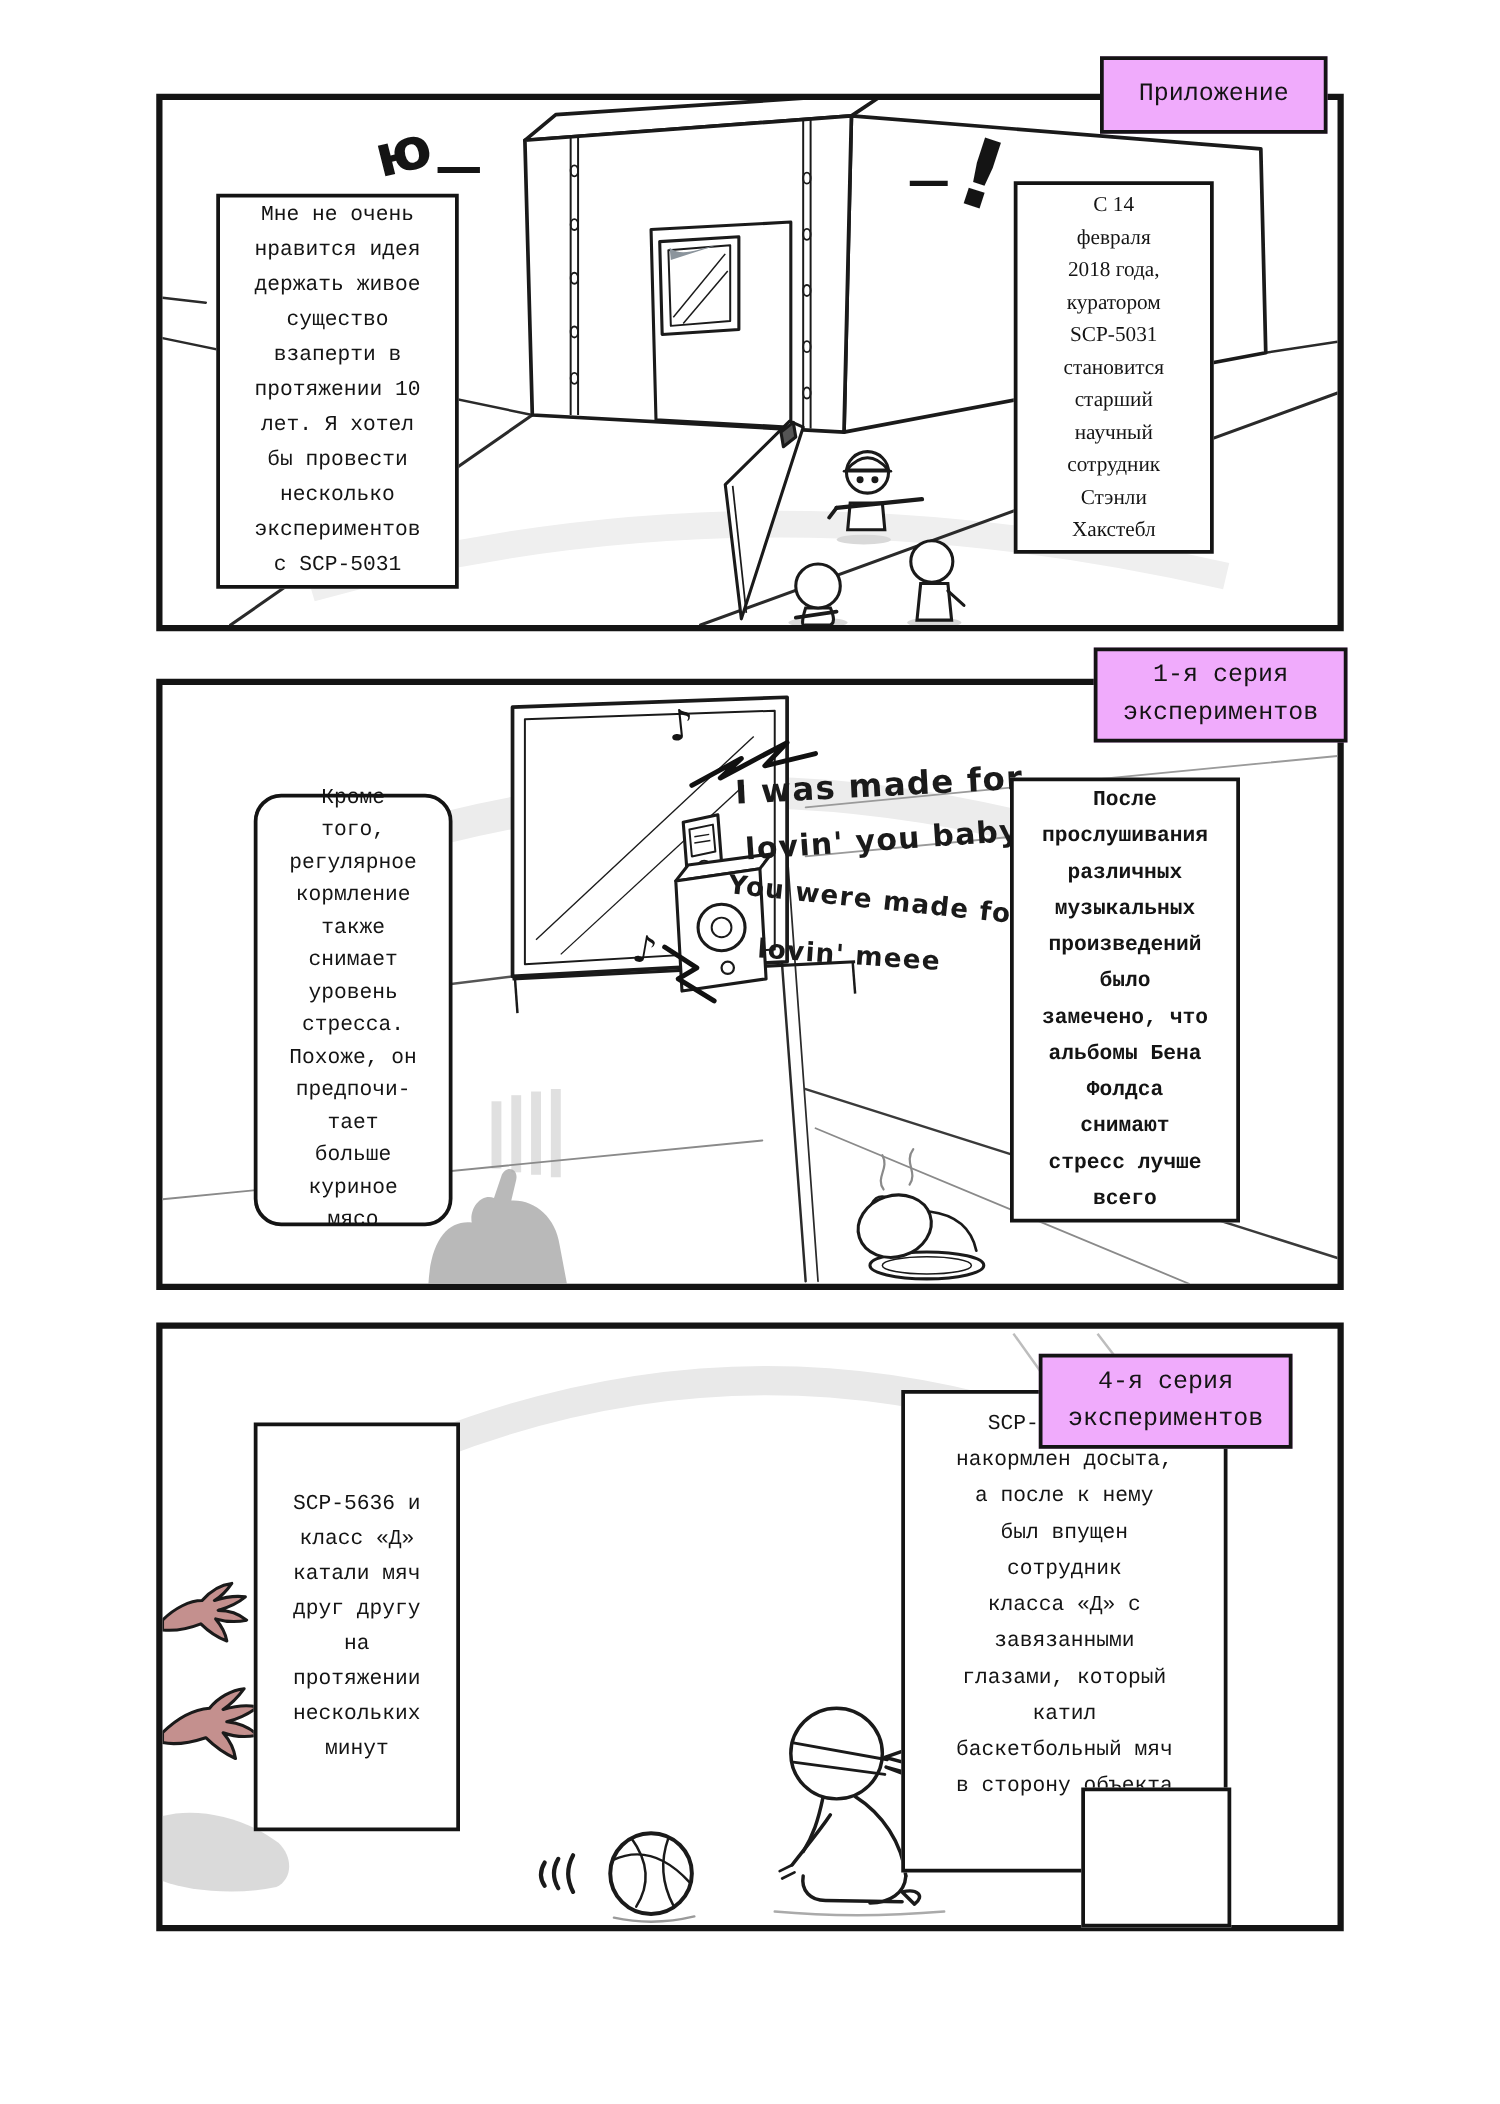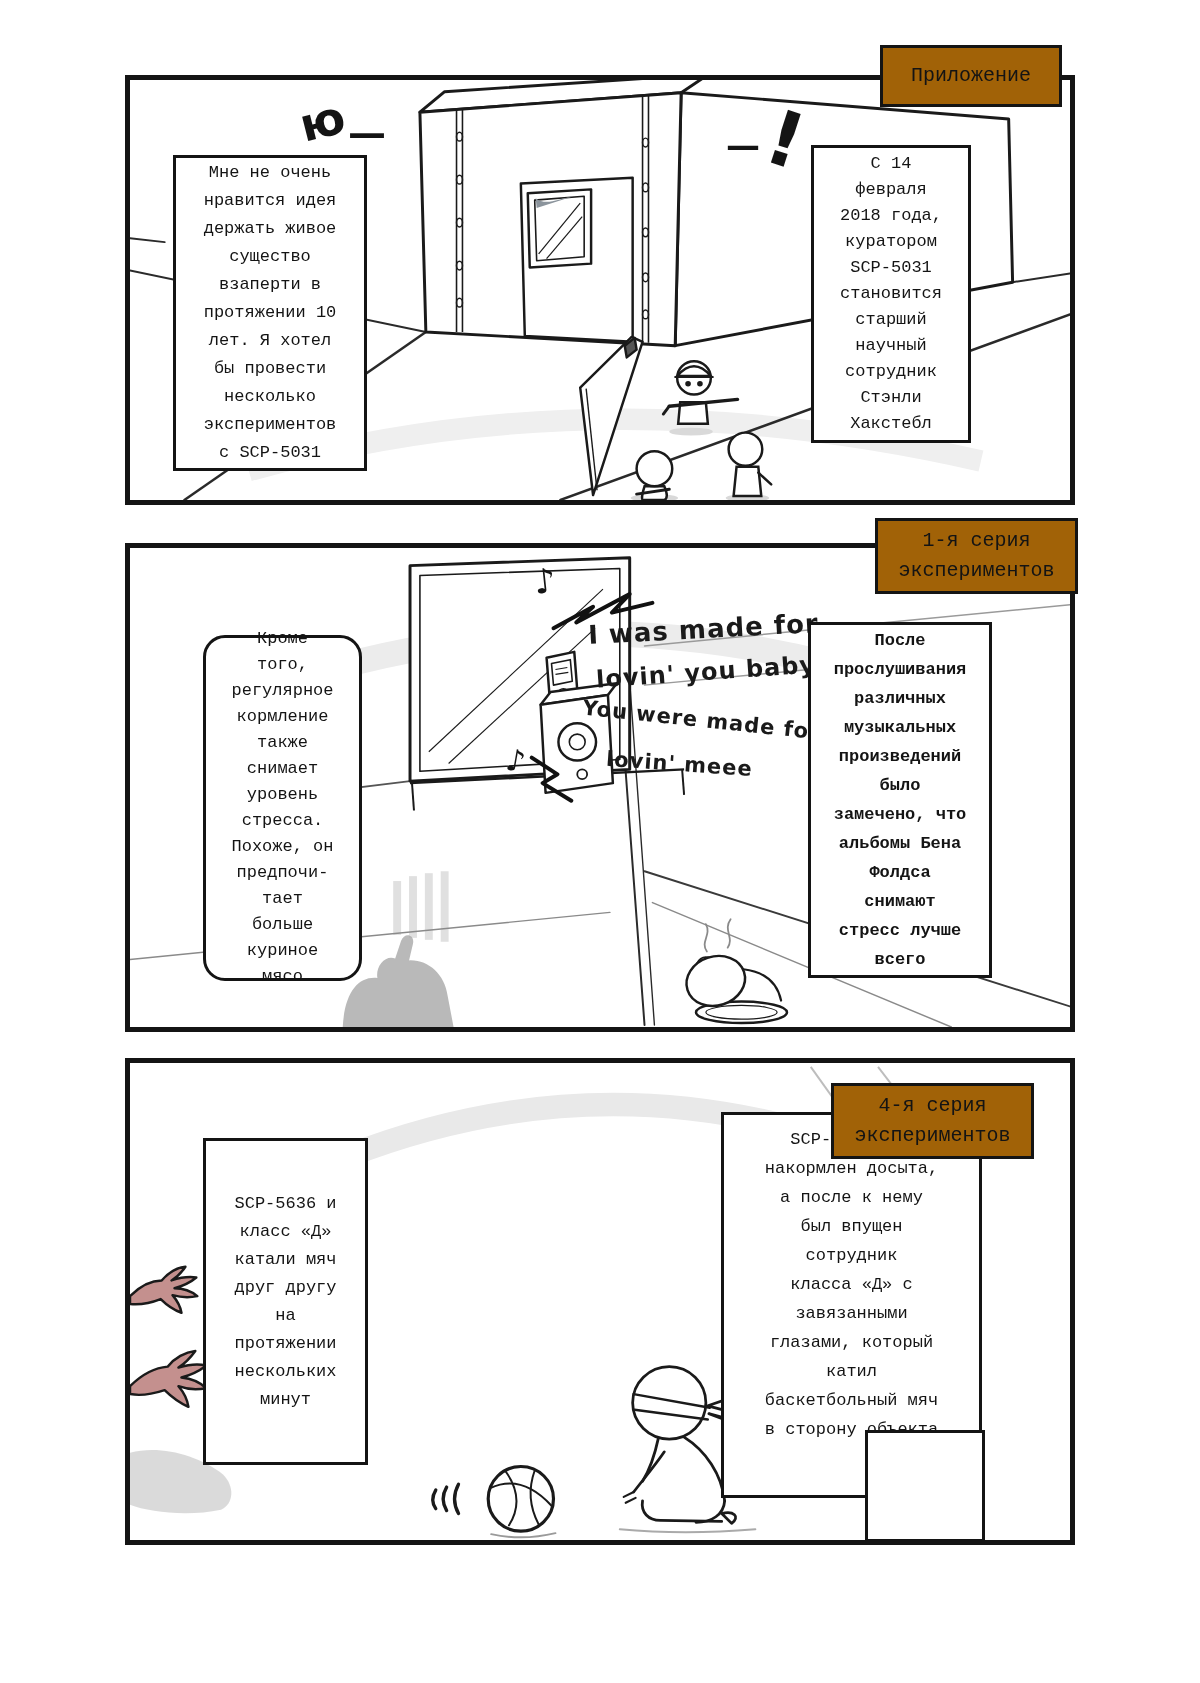--- a/index.html
+++ b/index.html
@@ -7,21 +7,21 @@
         font-family:"Liberation Mono","DejaVu Sans Mono",monospace;color:#141414;}
   .panel{position:absolute;border:5px solid #141414;background:#ffffff;box-sizing:border-box;}
   #panel1{left:125px;top:75px;width:950px;height:430px;}
   #panel2{left:125px;top:543px;width:950px;height:489px;}
   #panel3{left:125px;top:1058px;width:950px;height:487px;}
   svg.art{position:absolute;left:0;top:0;width:100%;height:100%;z-index:1;}
   .tbox{position:absolute;border:3px solid #141414;background:#ffffff;box-sizing:border-box;
         display:flex;flex-direction:column;align-items:center;justify-content:center;
         text-align:center;white-space:pre-line;font-size:17px;line-height:27px;z-index:5;padding:4px 24px;}
   .tbox.topalign{justify-content:flex-start;padding-top:10px;}
-  .hbox{position:absolute;border:3px solid #141414;background:#a16207;box-sizing:border-box;
+  .hbox{position:absolute;border:3px solid #141414;background:#f0abfc;box-sizing:border-box;
         display:flex;align-items:center;justify-content:center;text-align:center;
         white-space:pre-line;font-size:20px;line-height:30px;z-index:7;}
   .sfx{position:absolute;font-family:"DejaVu Sans",sans-serif;font-weight:bold;color:#141414;z-index:4;line-height:1;}
   .lyric{position:absolute;font-family:"DejaVu Sans",sans-serif;font-weight:600;color:#1a1a1a;
          z-index:4;white-space:nowrap;letter-spacing:1px;}
   .emptybox{position:absolute;border:3px solid #141414;background:#ffffff;box-sizing:border-box;z-index:6;}
 </style>
 </head>
 <body>
 
@@ -115,21 +115,21 @@
 держать живое
 существо
 взаперти в
 протяжении 10
 лет. Я хотел
 бы провести
 несколько
 экспериментов
 с SCP-5031</span>
     </div>
-    <div class="tbox" style="left:681px;top:65px;width:160px;height:298px;line-height:26px;">
+    <div class="tbox" style="left:681px;top:65px;width:160px;height:298px;line-height:26px;font-family:Liberation Serif, serif;">
       <span>С 14
 февраля
 2018 года,
 куратором
 SCP-5031
 становится
 старший
 научный
 сотрудник
 Стэнли

